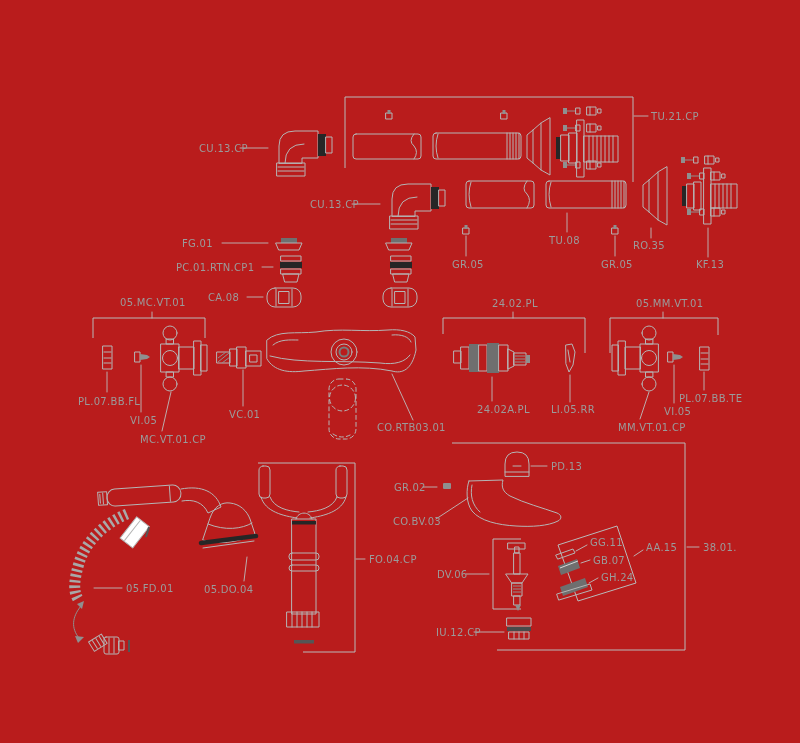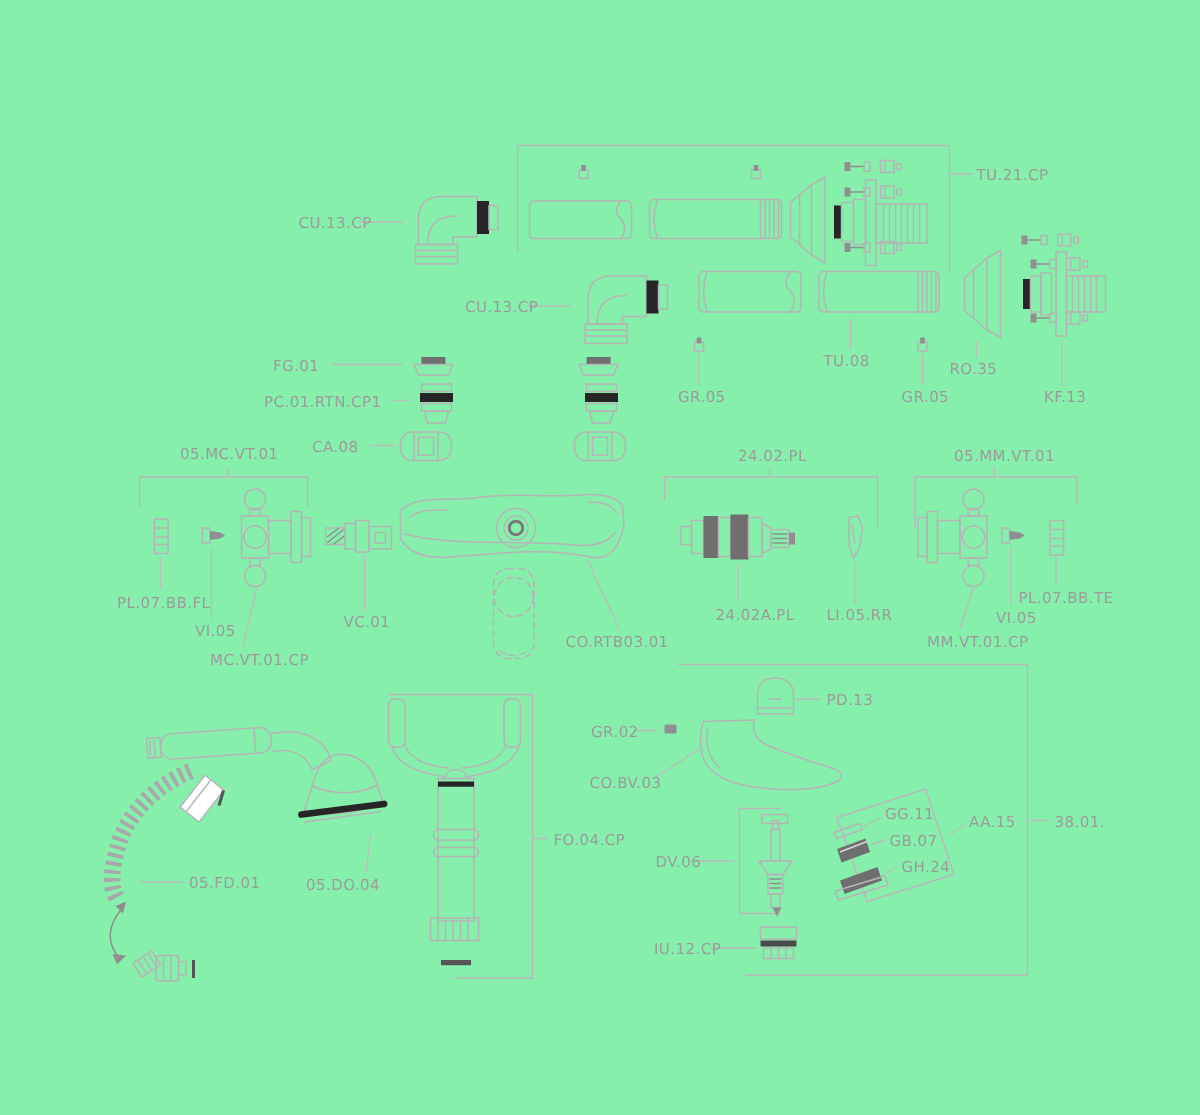--- a/index.html
+++ b/index.html
@@ -1,16 +1,16 @@
 <!DOCTYPE html>
 <html><head>
 <meta charset="utf-8">
 <style>
   html,body{margin:0;padding:0;background:#ffffff;}
-  .stage{position:relative;width:800px;height:743px;background:#86efac;overflow:hidden;}
+  .stage{position:relative;width:800px;height:743px;background:#b91c1c;overflow:hidden;}
   svg text{font-family:"DejaVu Sans",sans-serif;font-size:10px;fill:#9b9b9b;letter-spacing:.03em;}
   .ln{fill:none;stroke:#b5b5b5;stroke-width:1;stroke-linejoin:round;stroke-linecap:round;}
   .fw{fill:#ffffff;stroke:#b5b5b5;stroke-width:1;stroke-linejoin:round;}
   .ldr{fill:none;stroke:#bcbcbc;stroke-width:.9;stroke-linecap:round;}
   .brk{fill:none;stroke:#b9b9b9;stroke-width:1;stroke-linejoin:miter;}
   .dk{fill:#262626;stroke:none;}
   .md{fill:#8f8f8f;stroke:none;}
   .mln{fill:none;stroke:#8f8f8f;stroke-width:1;}
   .kn{fill:#6f6f6f;stroke:none;}
   .dsh{stroke-dasharray:4 3;}

